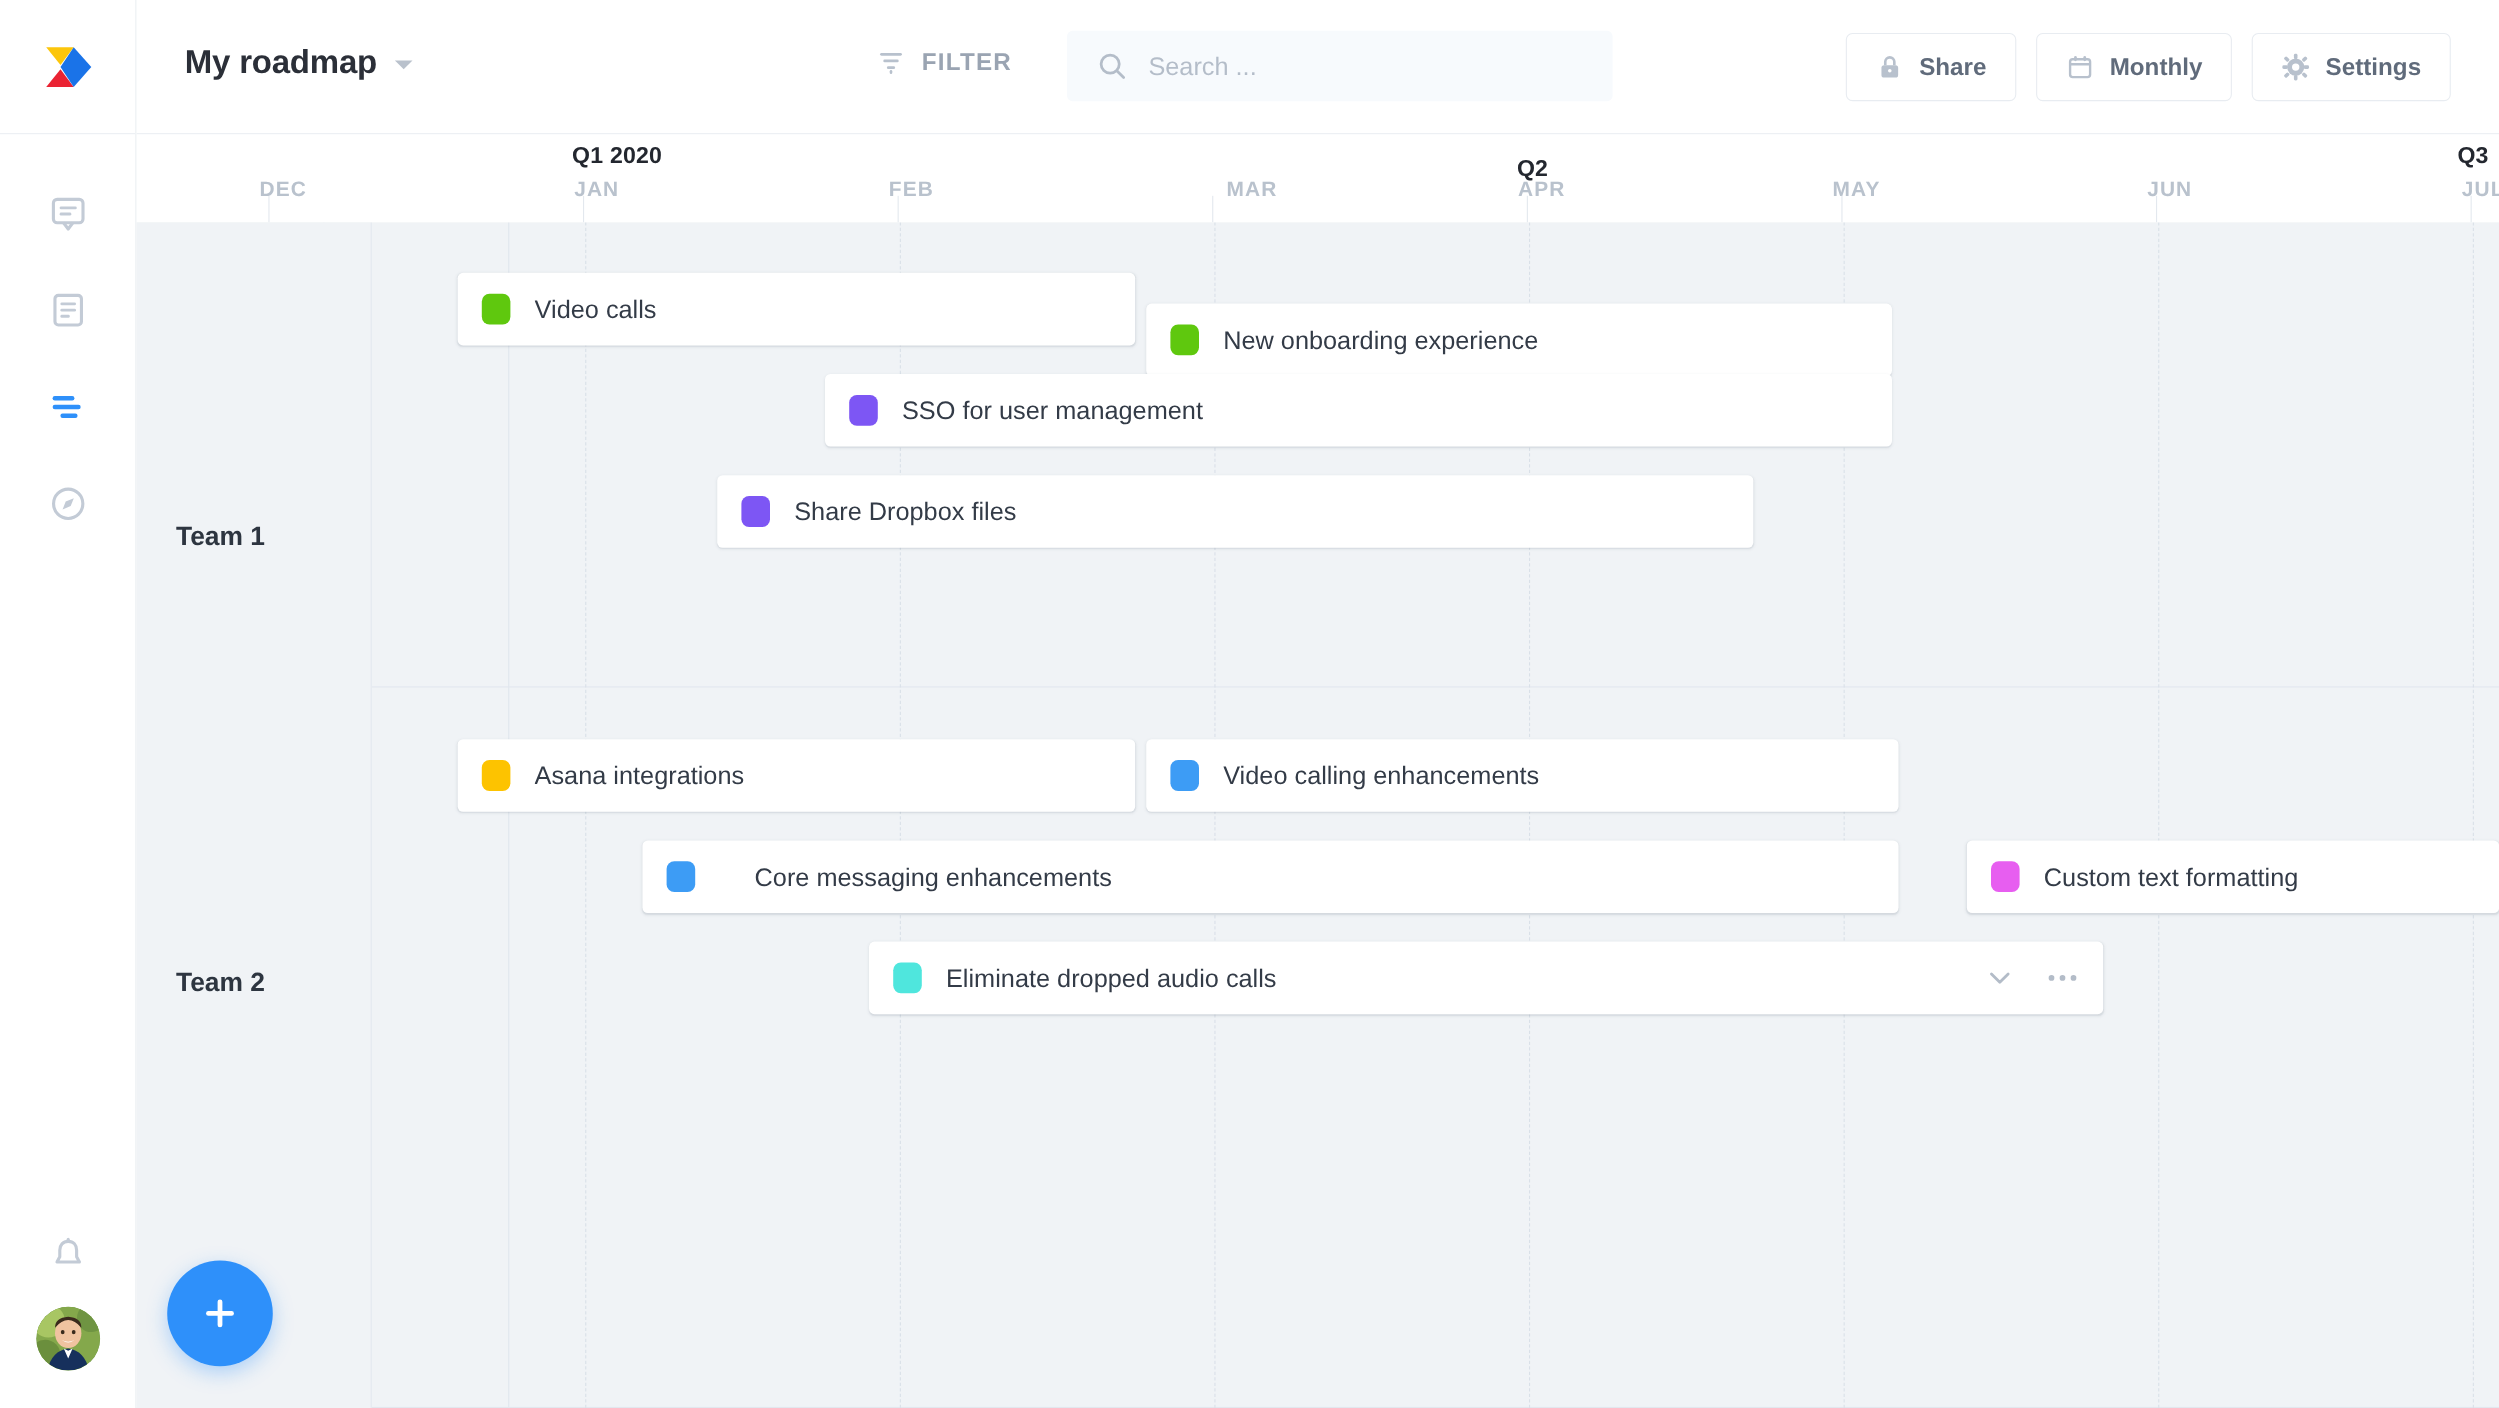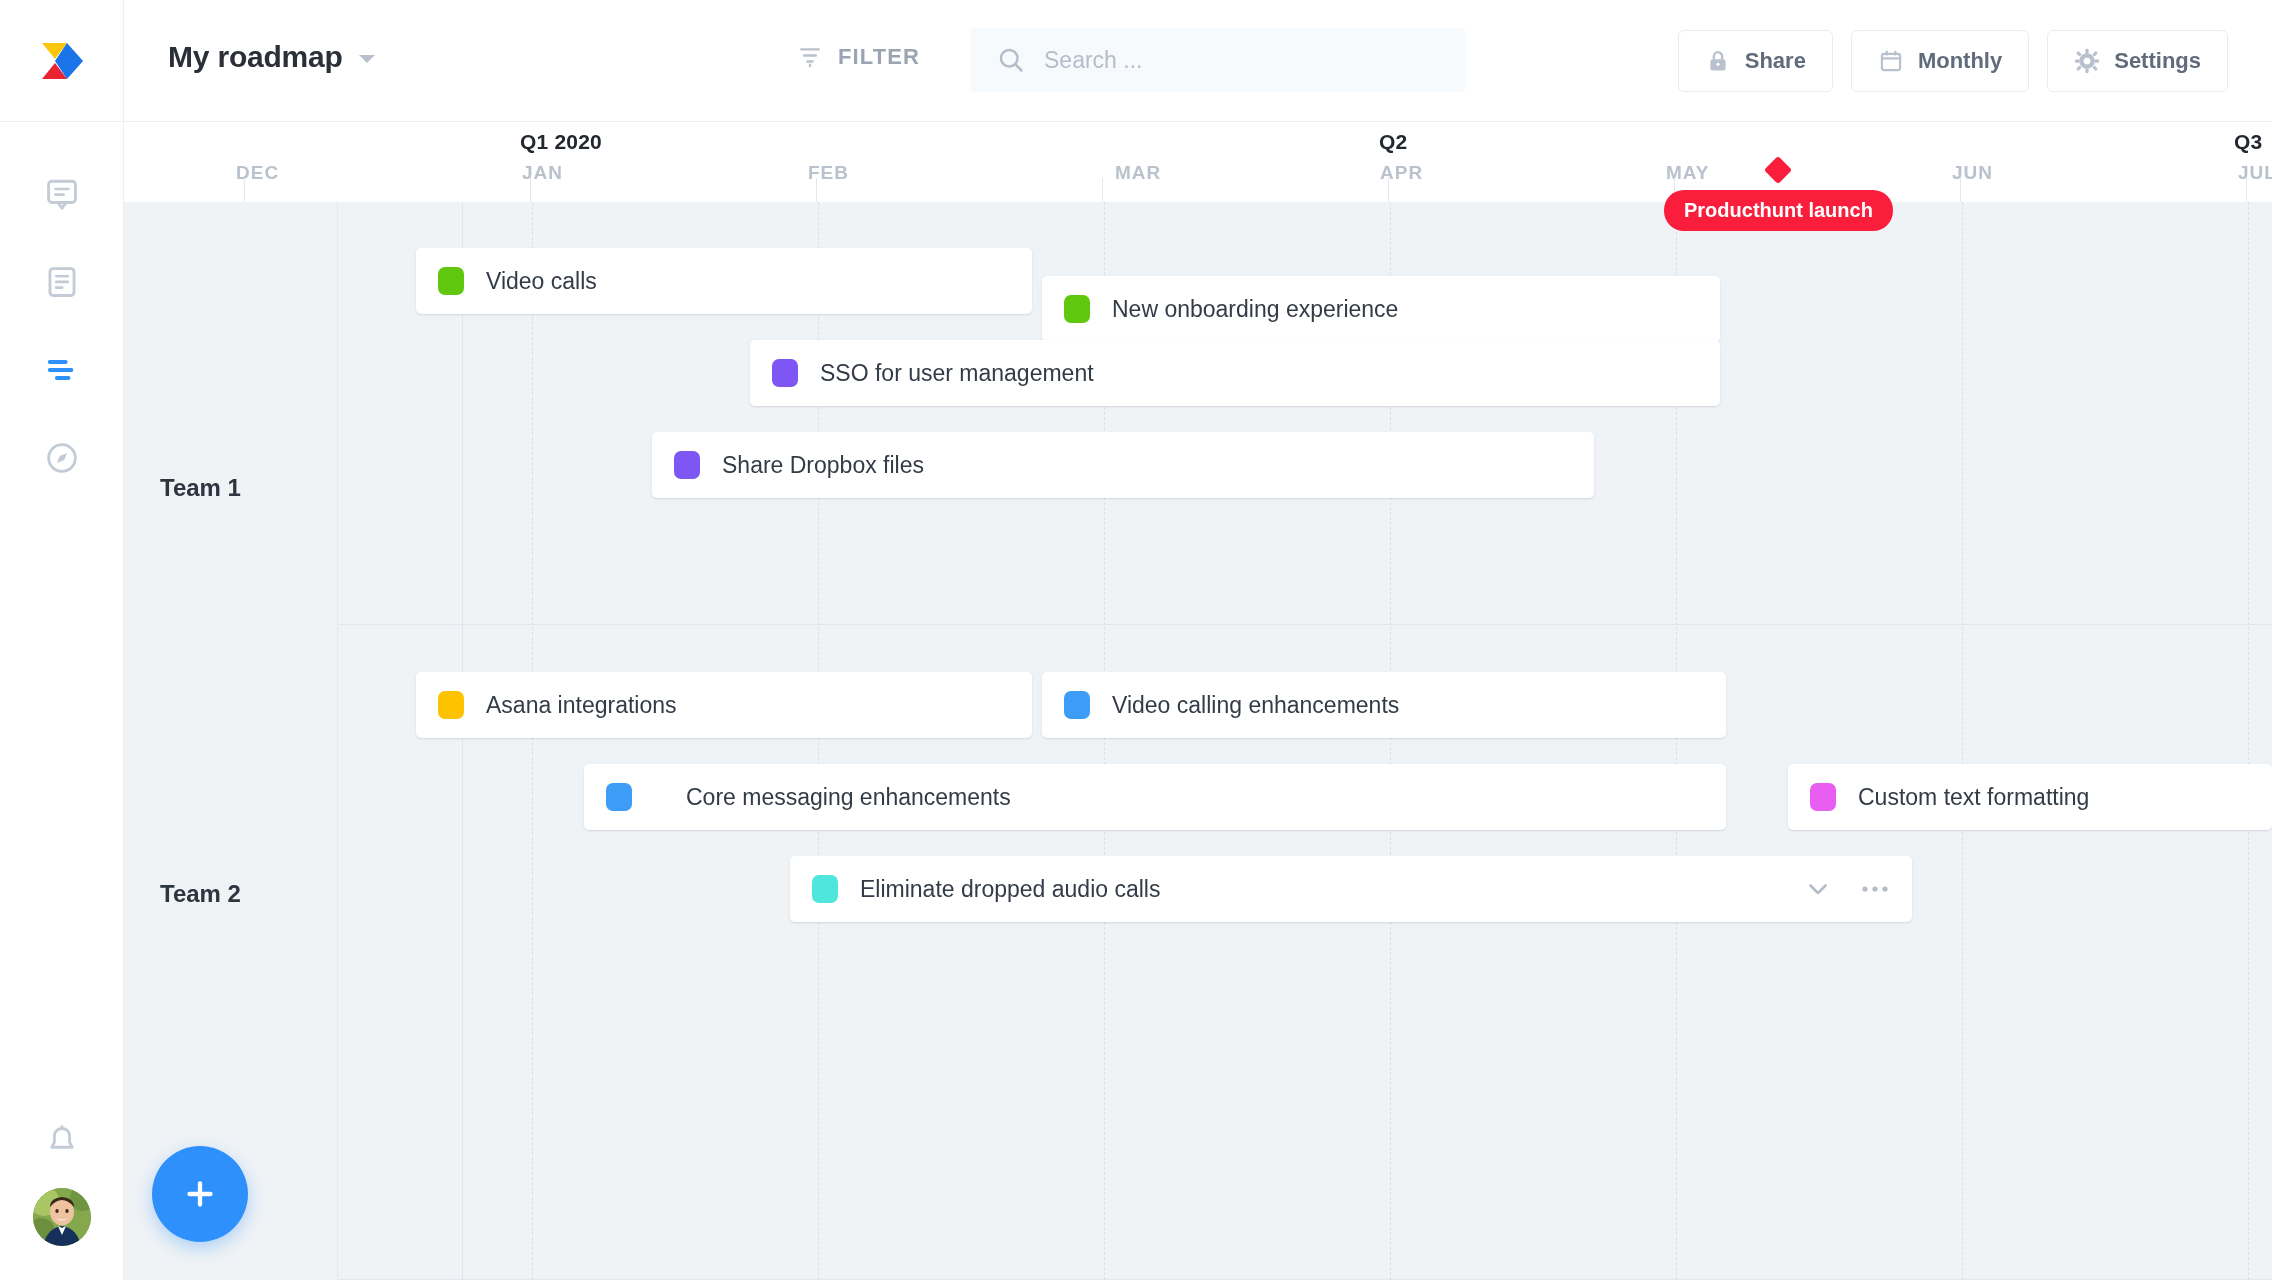--- a/index.html
+++ b/index.html
@@ -354,21 +354,21 @@
           <circle cx="12" cy="12" r="3.1" fill="#ffffff"></circle>
         </svg>
         <span class="tb-btn-label">Settings</span>
       </div>
 
     </div>
   </div>
 
   <div id="timeline-header">
       <div class="q-label" style="left: 396px;">Q1 2020</div>
-      <div class="q-label" style="left: 1255px;">Q2</div>
+      <div class="q-label" style="left: 1255px; margin-top: 12px;">Q2</div>
       <div class="q-label" style="left: 2110px;">Q3</div>
       <div class="m-label" style="left: 112px;">DEC</div>
       <div class="hdr-tick" style="left: 120px;"></div>
       <div class="m-label" style="left: 398px;">JAN</div>
       <div class="hdr-tick" style="left: 406px;"></div>
       <div class="m-label" style="left: 684px;">FEB</div>
       <div class="hdr-tick" style="left: 692px;"></div>
       <div class="m-label" style="left: 951px; margin-left: 40px;">MAR</div>
       <div class="hdr-tick" style="left: 978px;"></div>
       <div class="m-label" style="left: 1256px;">APR</div>
@@ -445,24 +445,20 @@
             <svg width="30" height="10" viewBox="0 0 30 10">
               <circle cx="5" cy="5" r="2.6" fill="#b3bcc8"></circle>
               <circle cx="15" cy="5" r="2.6" fill="#b3bcc8"></circle>
               <circle cx="25" cy="5" r="2.6" fill="#b3bcc8"></circle>
             </svg>
           </div>
         </div>
       </div>
   </div>
 
-  <div id="milestone">
-    <div id="milestone-diamond"></div>
-    <div id="milestone-pill">Producthunt launch</div>
-  </div>
 
   <div id="fab">
     <svg width="40" height="40" viewBox="0 0 24 24">
       <rect x="10.7" y="4.4" width="2.6" height="15.2" rx="1.3" fill="#ffffff"></rect>
       <rect x="4.4" y="10.7" width="15.2" height="2.6" rx="1.3" fill="#ffffff"></rect>
     </svg>
   </div>
 
 </div>
 

